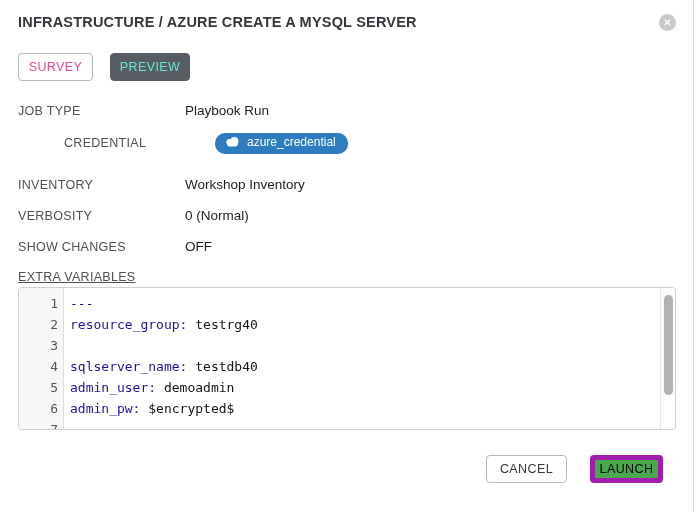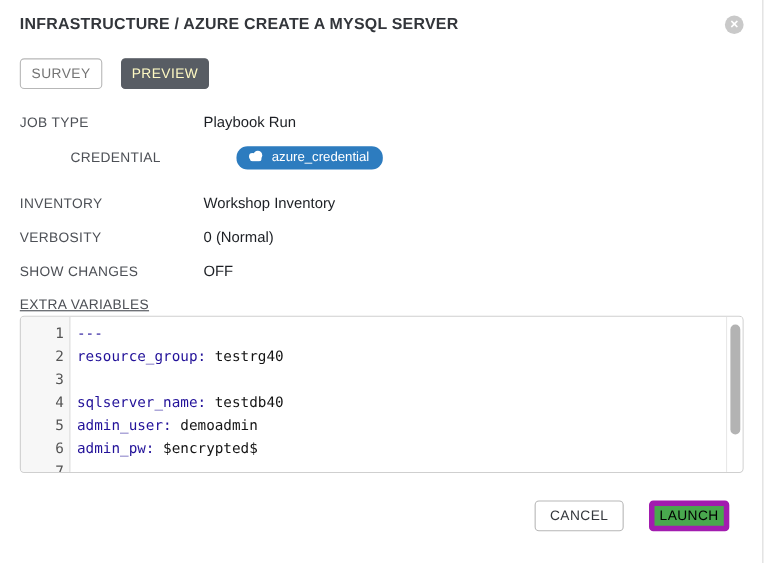--- a/index.html
+++ b/index.html
@@ -55,28 +55,28 @@
     font-size: 12.5px;
     letter-spacing: 0.4px;
     text-align: center;
     cursor: pointer;
   }
   .tab-survey {
     left: 18px;
     width: 75px;
     background: #ffffff;
     border: 1px solid #b7b7b7;
-    color: #737373;
+    color: #ec4899;
   }
   .tab-preview {
     left: 110px;
     width: 80px;
     background: #585d64;
     border: 1px solid #585d64;
-    color: #fef9c3;
+    color: #5eead4;
   }
 
   
   .detail-row { position: absolute; left: 0; width: 690px; height: 22px; text-decoration: underline; }
   .dlabel {
     position: absolute; left: 18px; top: 0;
     font-size: 12.5px;
     color: #4d5056;
     letter-spacing: 0.3px;
   }

